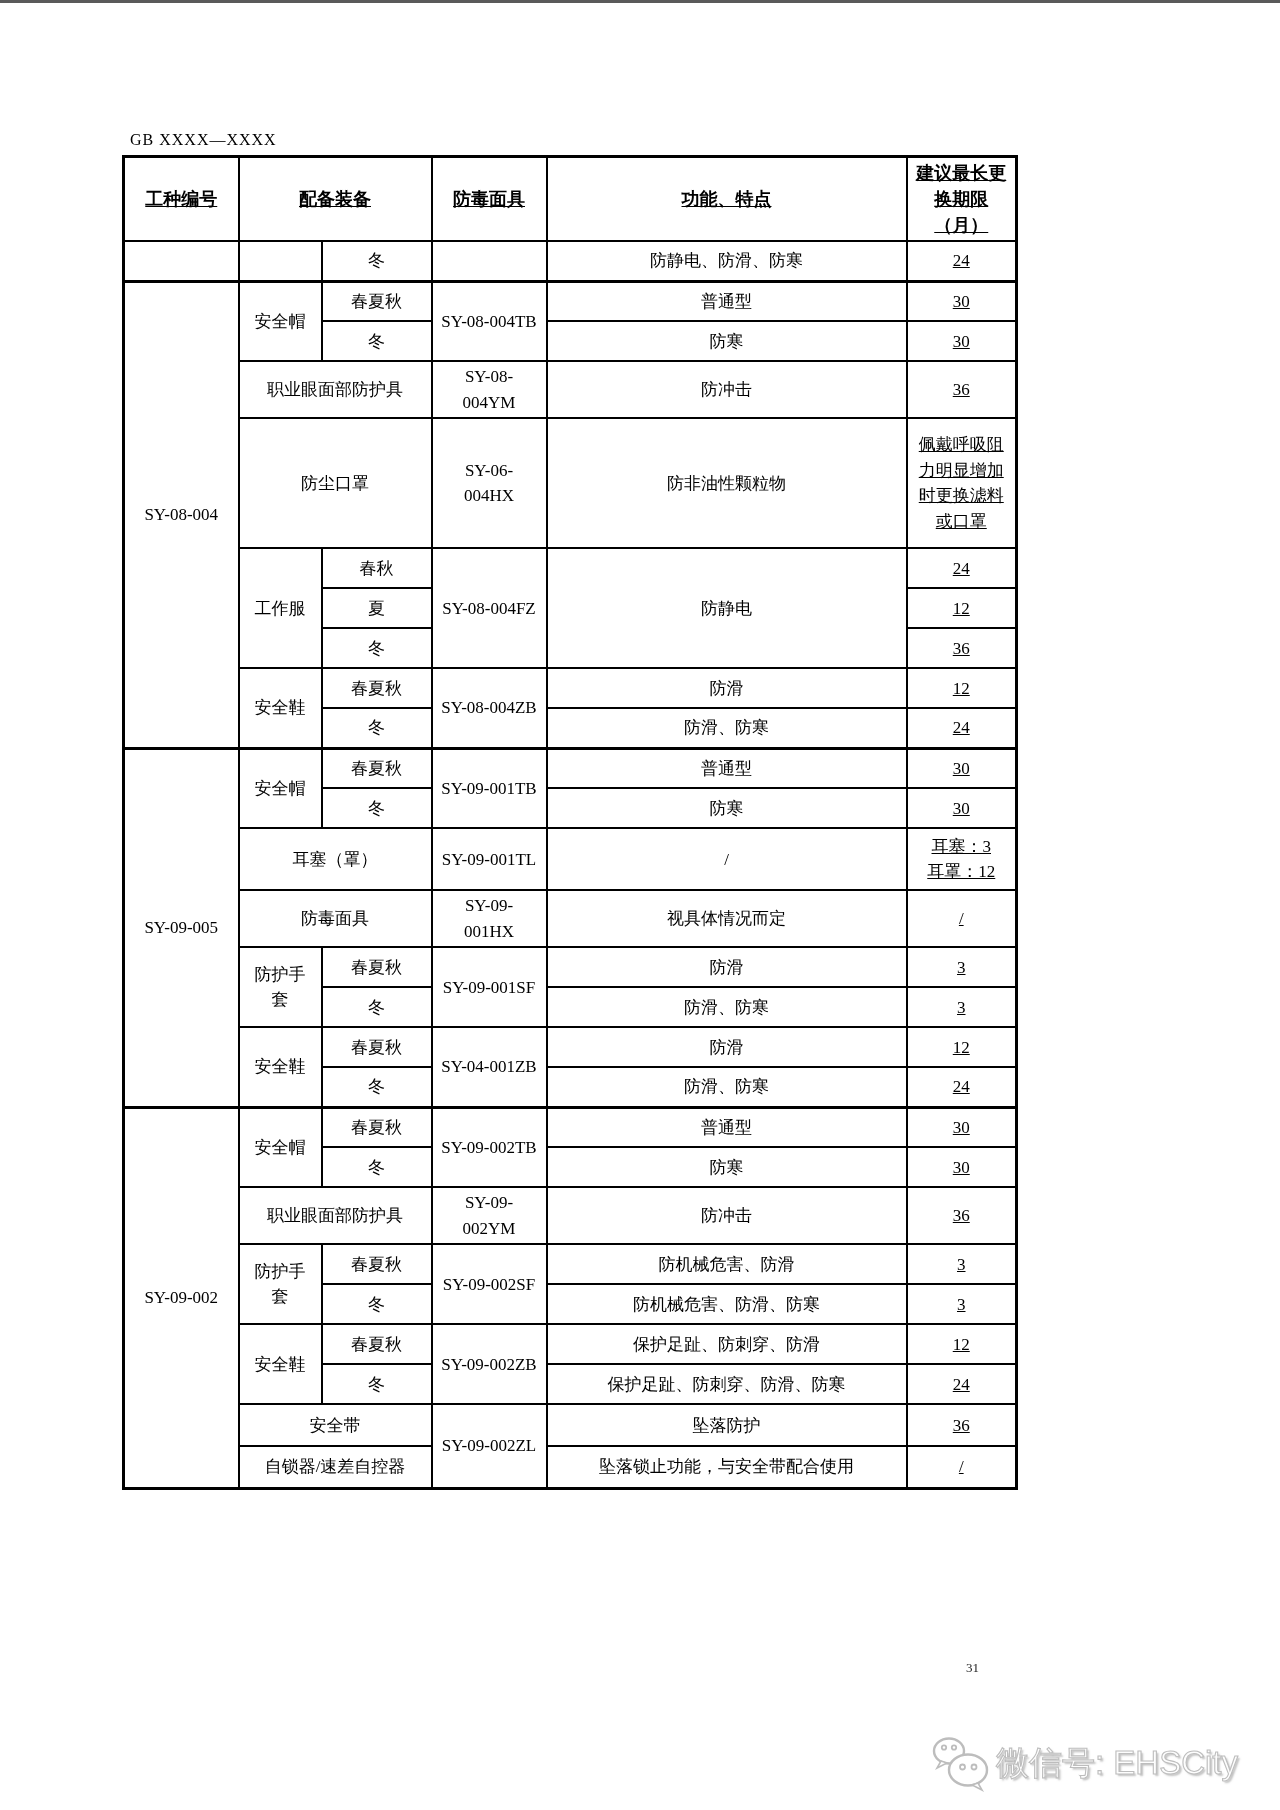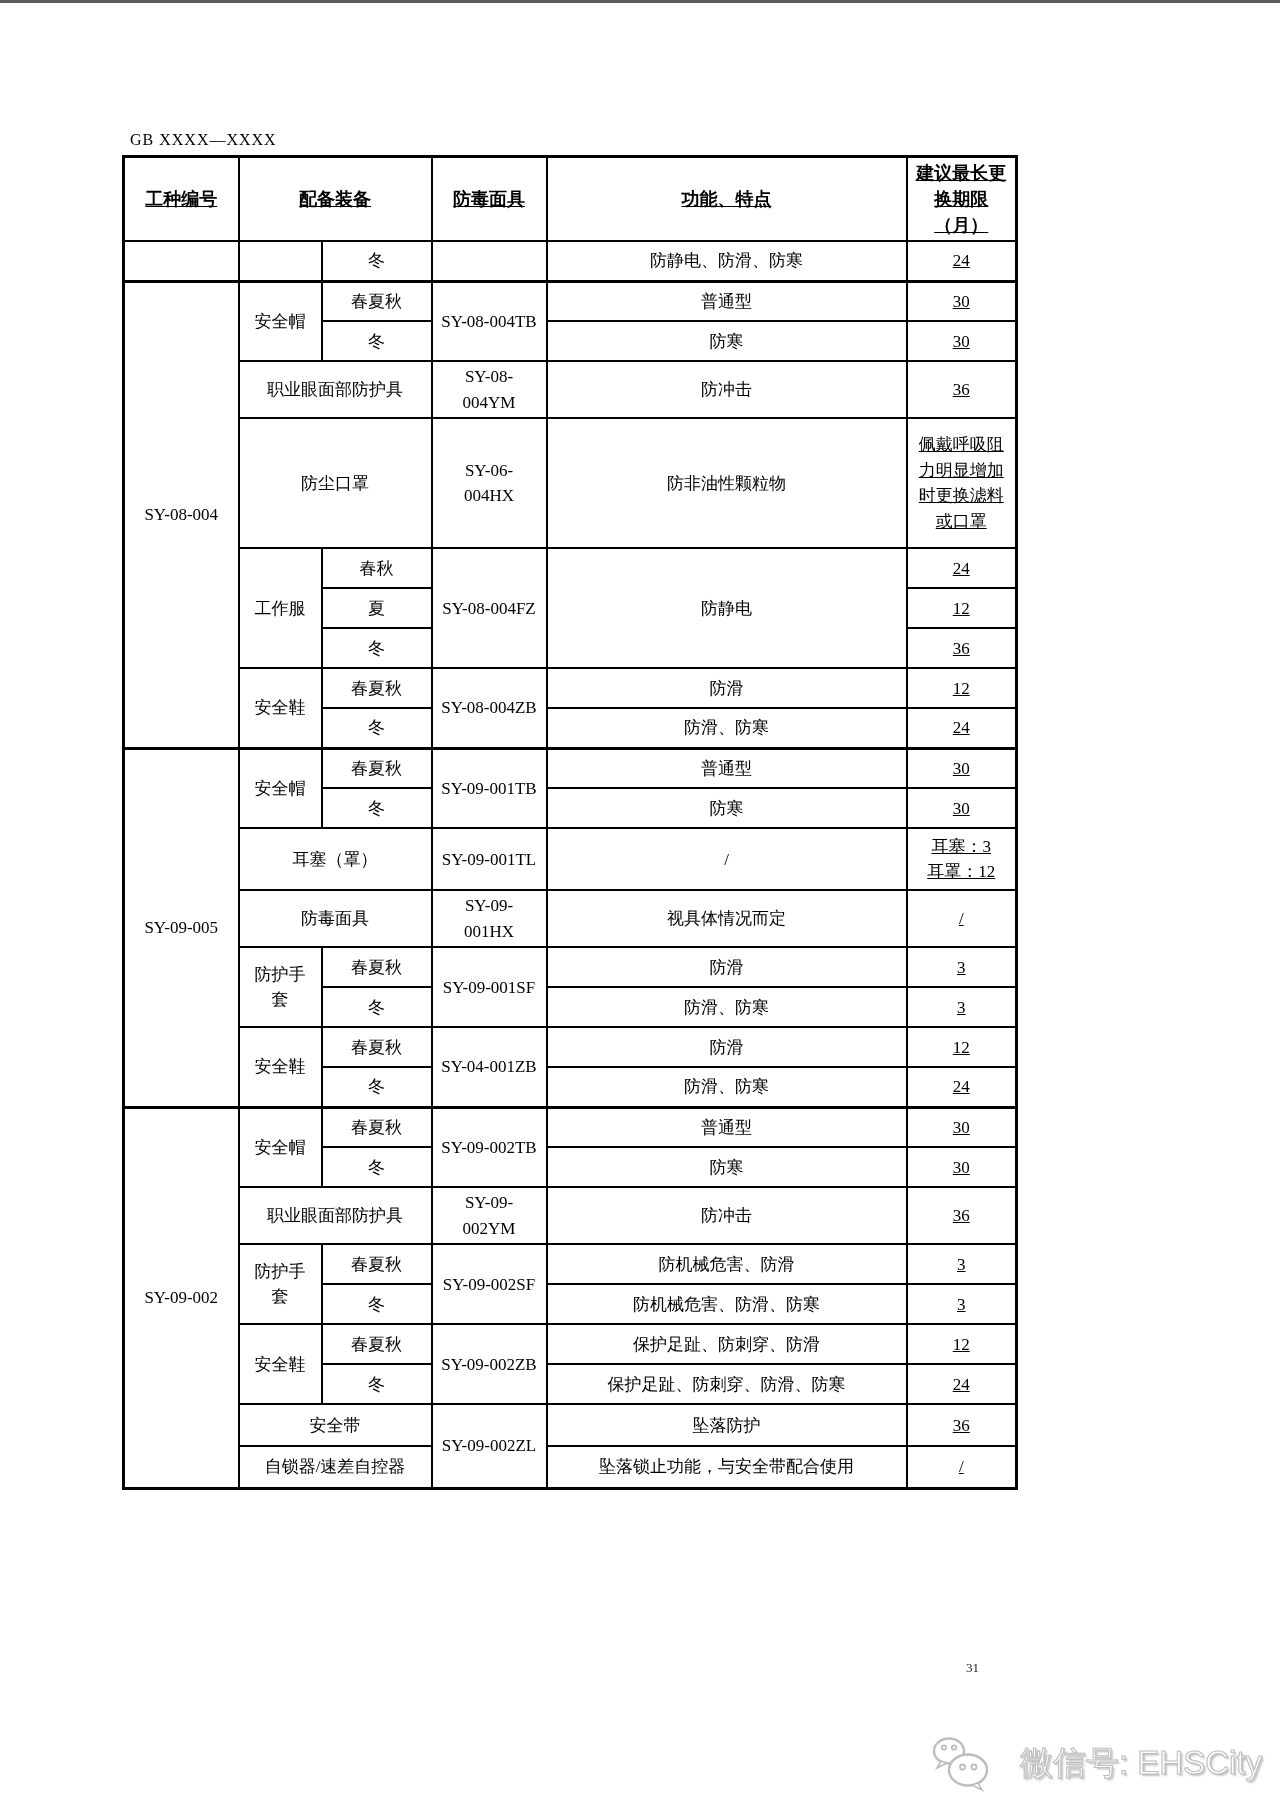--- a/index.html
+++ b/index.html
@@ -12,21 +12,21 @@
              table-layout:fixed;border:3px solid #000;}
   table.spec th,table.spec td{border:2px solid #000;padding:2px 8px;text-align:center;
              vertical-align:middle;font-size:17px;line-height:1.5;overflow:hidden;}
   table.spec th{font-weight:bold;font-size:18px;white-space:pre-line;line-height:1.45;text-decoration:underline;}
   tr.h60{height:60px;} tr.h40{height:40px;} tr.h130{height:130px;} tr.h62{height:62px;} tr.h42{height:42px;}
   tr.block-start td{border-top:3px solid #000;}
   td.feat{text-align:left;padding-left:12px;}
   td.code{font-size:16px;margin-left:24px;}
   td.period{white-space:pre-line;line-height:1.55;padding:4px 9px;text-decoration:underline;}
   .page-number{position:absolute;left:966px;top:1660px;font-size:13px;color:#222;}
-  .watermark{position:absolute;left:928px;top:1734px;display:flex;align-items:center;gap:26px;}
+  .watermark{position:absolute;left:928px;top:1734px;display:flex;align-items:center;gap:2px;}
   .watermark-text{font-family:"Liberation Sans","DejaVu Sans",sans-serif;font-size:33px;
       color:#fdfdfd;-webkit-text-stroke:1.1px #bdbdbd;
       text-shadow:2px 2px 2px rgba(140,140,140,0.55);white-space:nowrap;}
   .wechat-svg{display:block;}
 </style>
 </head>
 <body>
 
 <div class="page">
   <div class="scan-edge-top"></div>

